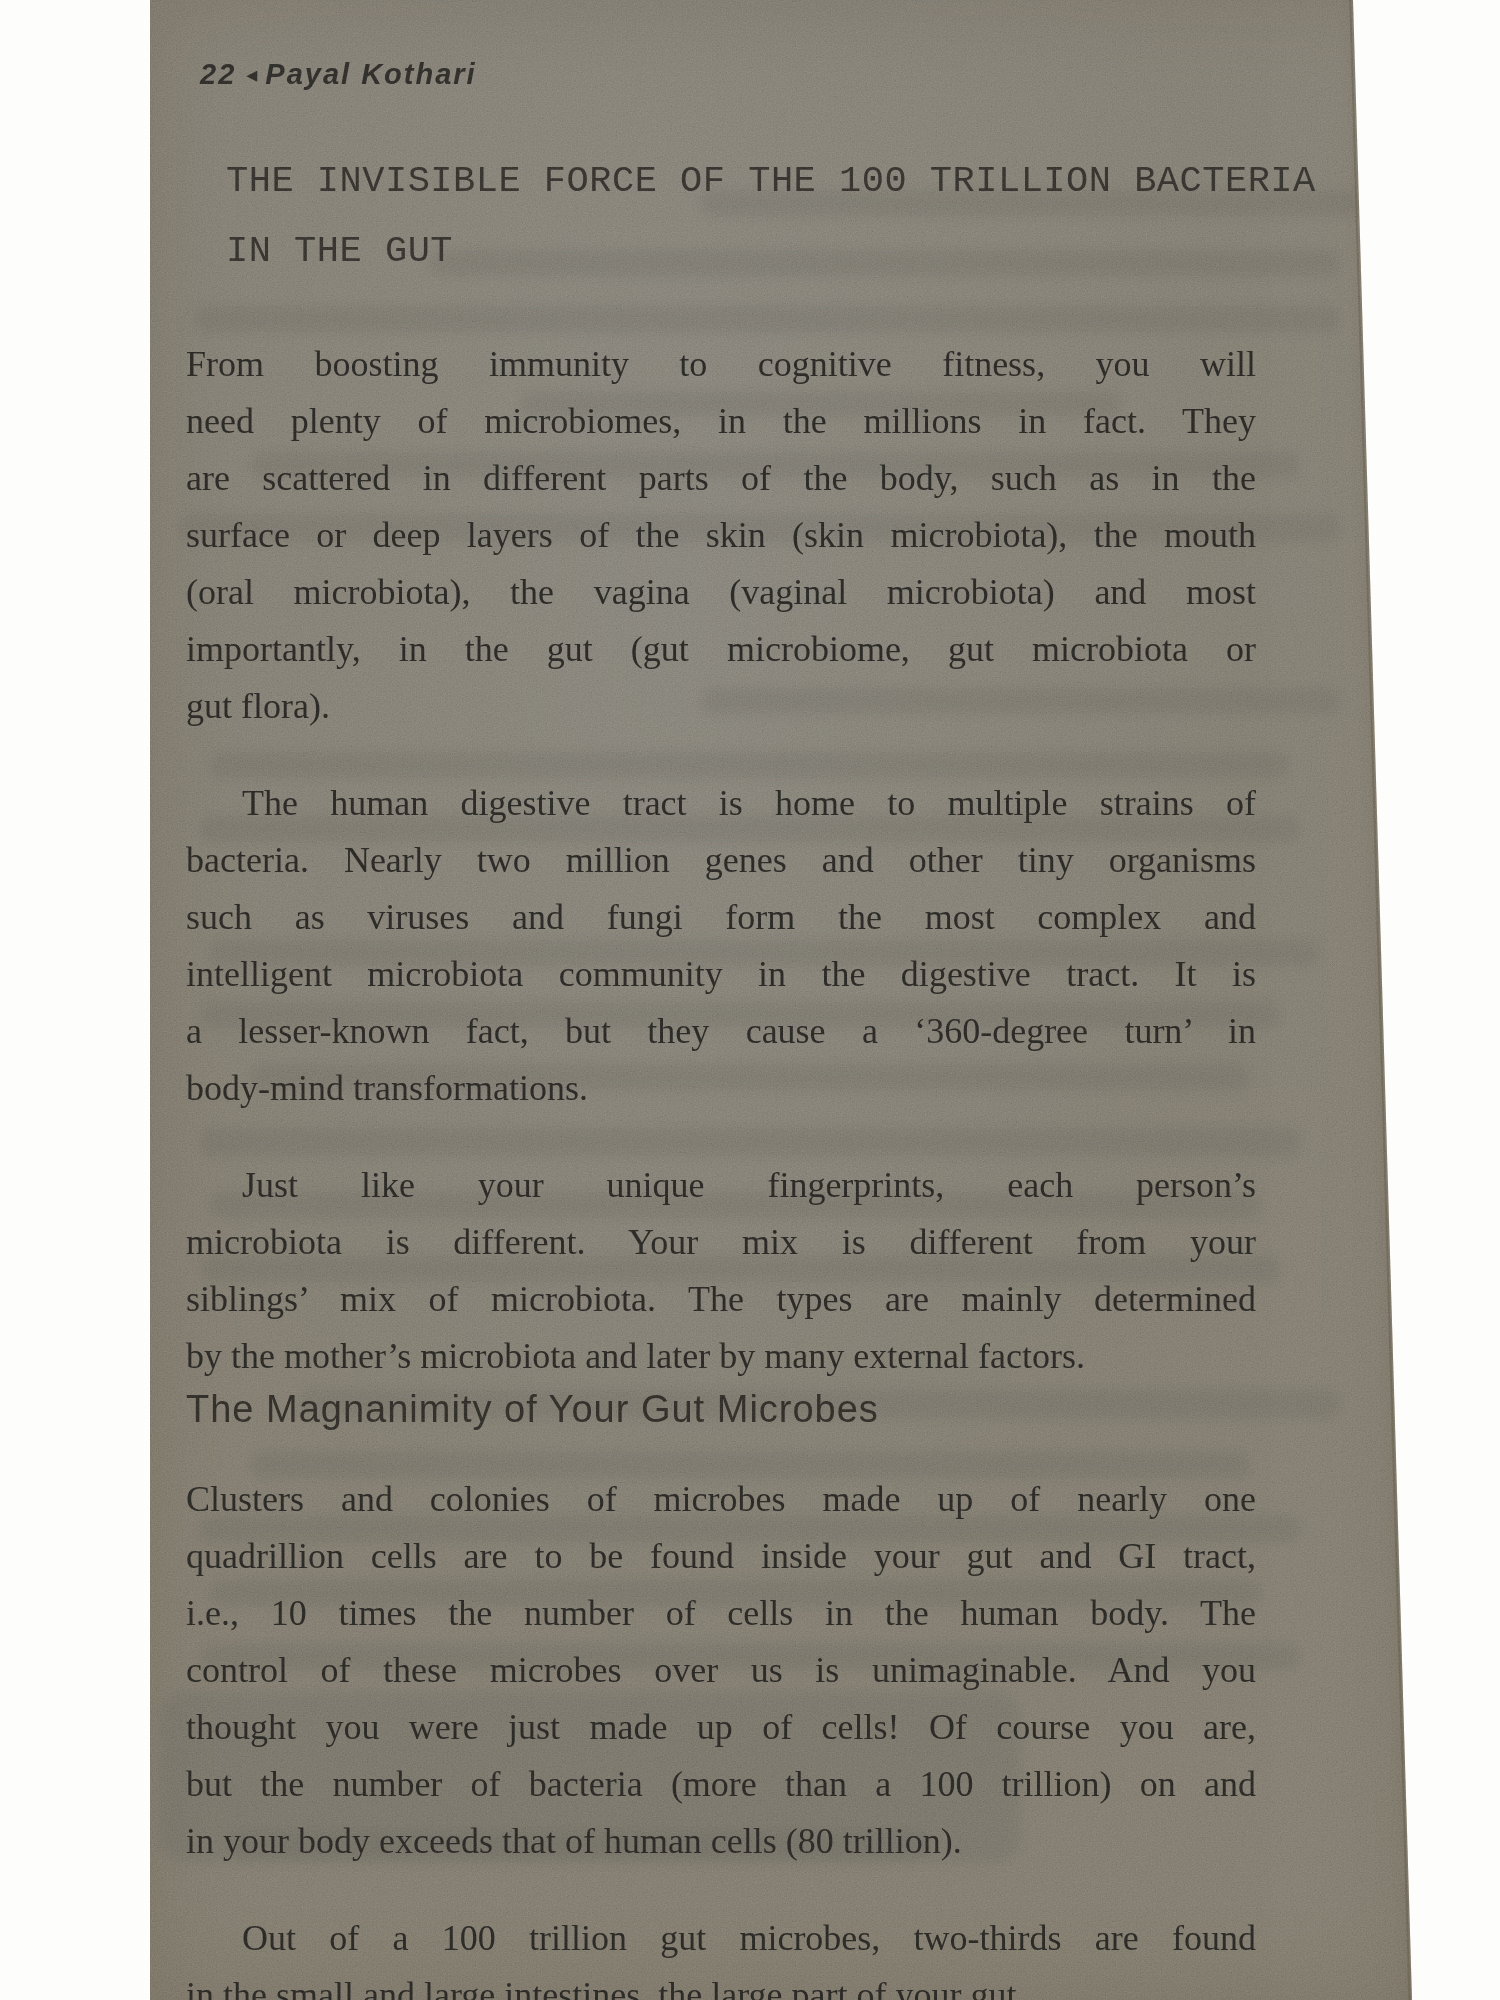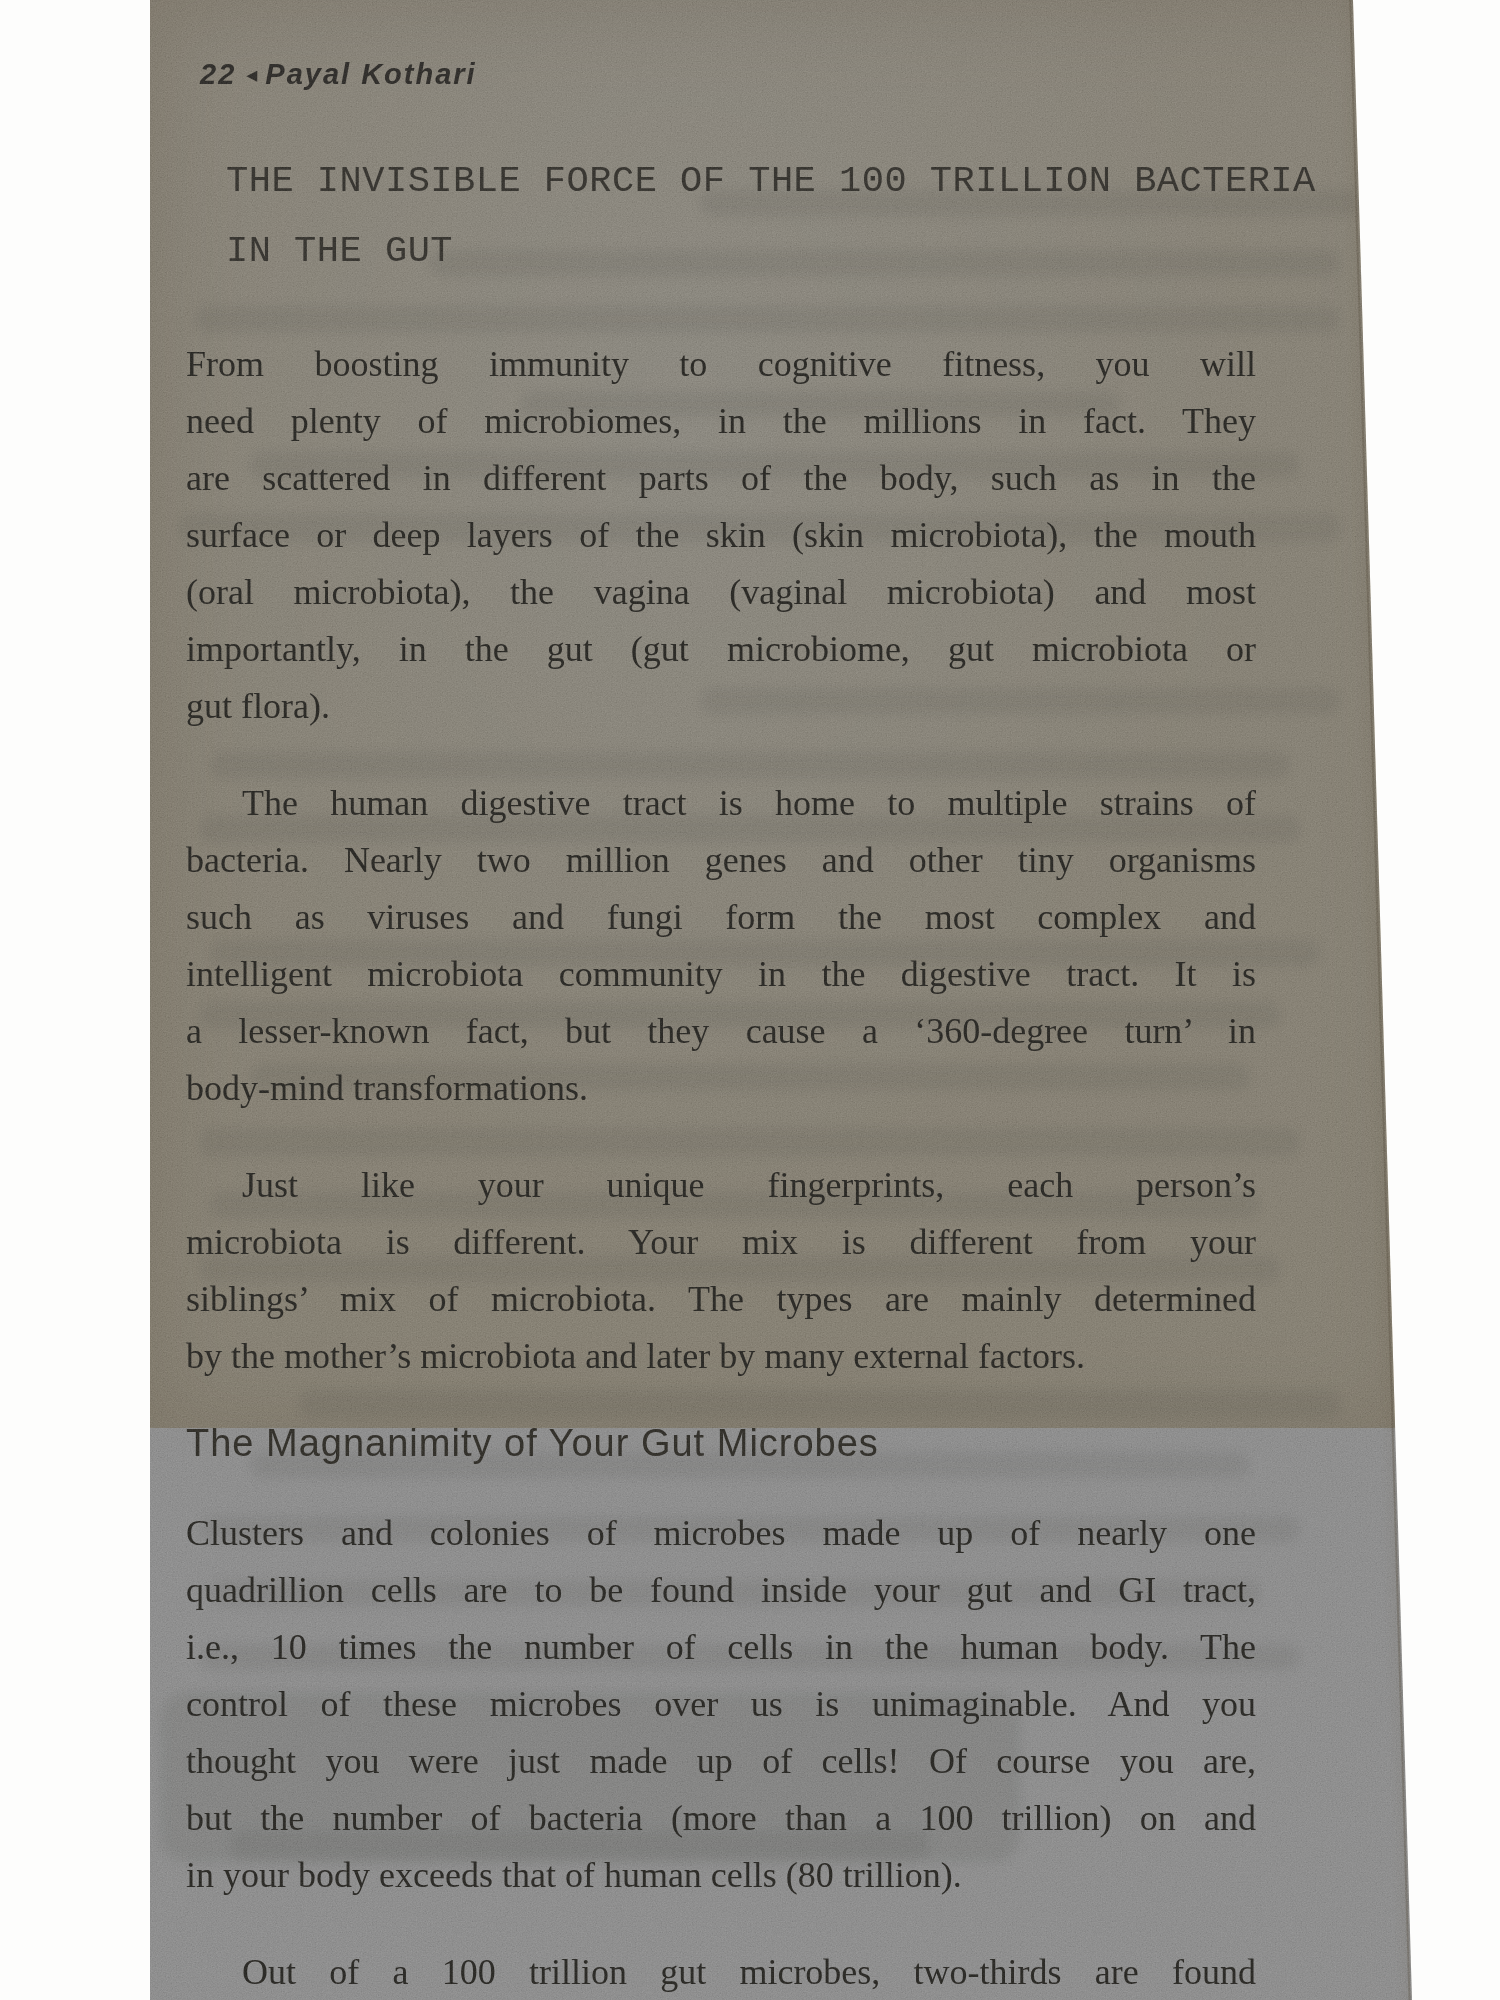--- a/index.html
+++ b/index.html
@@ -5,21 +5,21 @@
   html,body{margin:0;padding:0;}
   body{
     width:1500px;height:2000px;
     background:#fdfdfc;
     overflow:hidden;
     position:relative;
     font-family:"Liberation Serif","DejaVu Serif",serif;
   }
   
   .page{
-    position:absolute;left:150px;top:0;width:1262px;height:1428px;
+    position:absolute;left:150px;top:0;width:1262px;height:2000px;
     background:
       radial-gradient(ellipse at 42% 30%, rgba(255,252,240,0.55) 0%, rgba(255,252,240,0) 55%),
       linear-gradient(180deg,#f1e7d1 0%,#efe5cd 40%,#ede2c8 100%);
     clip-path:polygon(0 0,1203px 0,1262px 2000px,0 2000px);
     box-shadow:inset 0 0 90px rgba(150,125,85,0.22);
   }
   .page-crease{
     position:absolute;left:1199px;top:-6px;width:2px;height:2020px;
     background:rgba(125,103,70,0.28);
     transform:rotate(-1.7deg);transform-origin:top left;
@@ -54,21 +54,21 @@
     position:absolute;left:36px;top:336px;width:1070px;
     font-size:36px;color:#3b3830;
   }
   .line{
     height:57px;line-height:57px;overflow:hidden;
     text-align:justify;text-align-last:justify;
   }
   .line.last{text-align-last:left;}
   .line.indent{padding-left:56px;margin-top:40px;}
   .subheading{
-    margin-top:34px;margin-bottom:38px;
+    margin-bottom:38px;
     font-family:"Liberation Sans","DejaVu Sans",sans-serif;
     font-size:38px;letter-spacing:1px;color:#494439;font-weight:500;
     line-height:48px;
   }
 </style>
 </head>
 <body>
 
 <div class="page">
 

